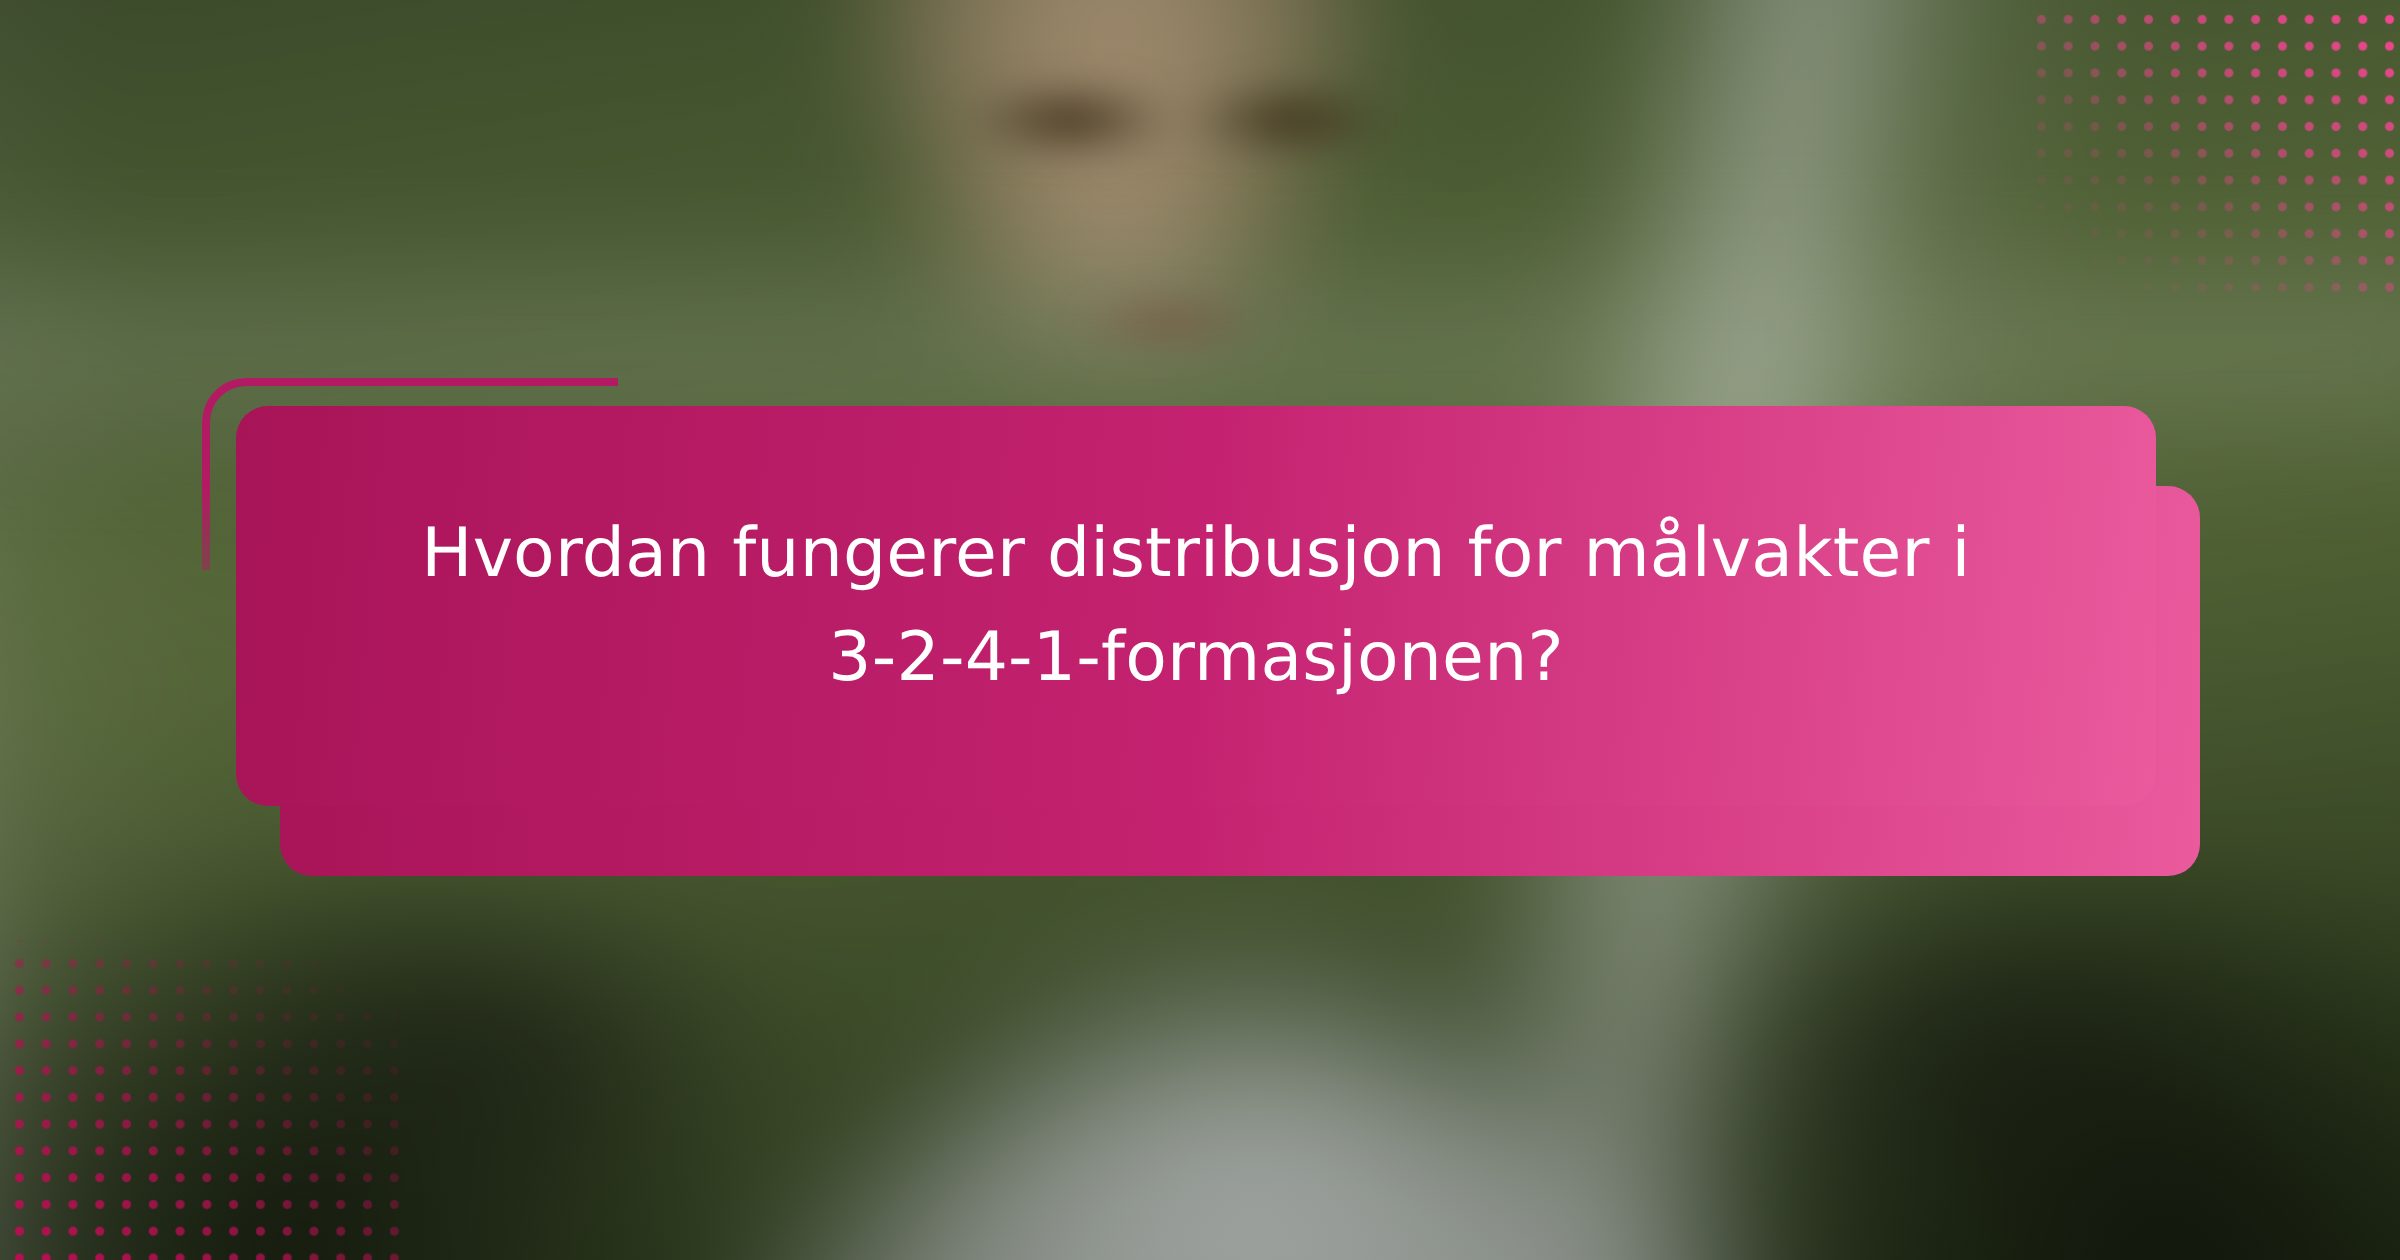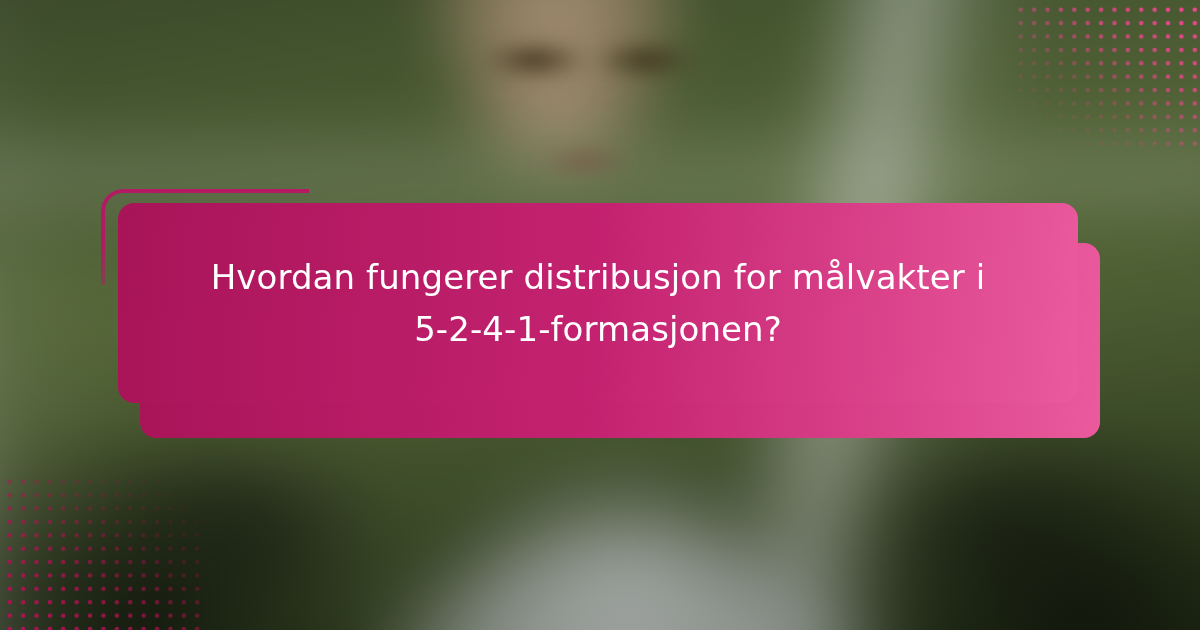--- a/index.html
+++ b/index.html
@@ -182,16 +182,16 @@
   </div>
 
   <div class="dots dots-tr" style="--dot: #f0458f;"></div>
   <div class="dots dots-bl" style="--dot: #b41052;"></div>
 
   <div class="outline-bracket"></div>
 
   <div class="card-back"></div>
 
   <div class="card-front">
-    <h1 class="headline">Hvordan fungerer distribusjon for målvakter i 5-2-4-1-formasjonen?</h1>
+    <h1 class="headline">Hvordan fungerer distribusjon for målvakter i 3-2-4-1-formasjonen?</h1>
   </div>
 
 </div>
 
 </body></html>

